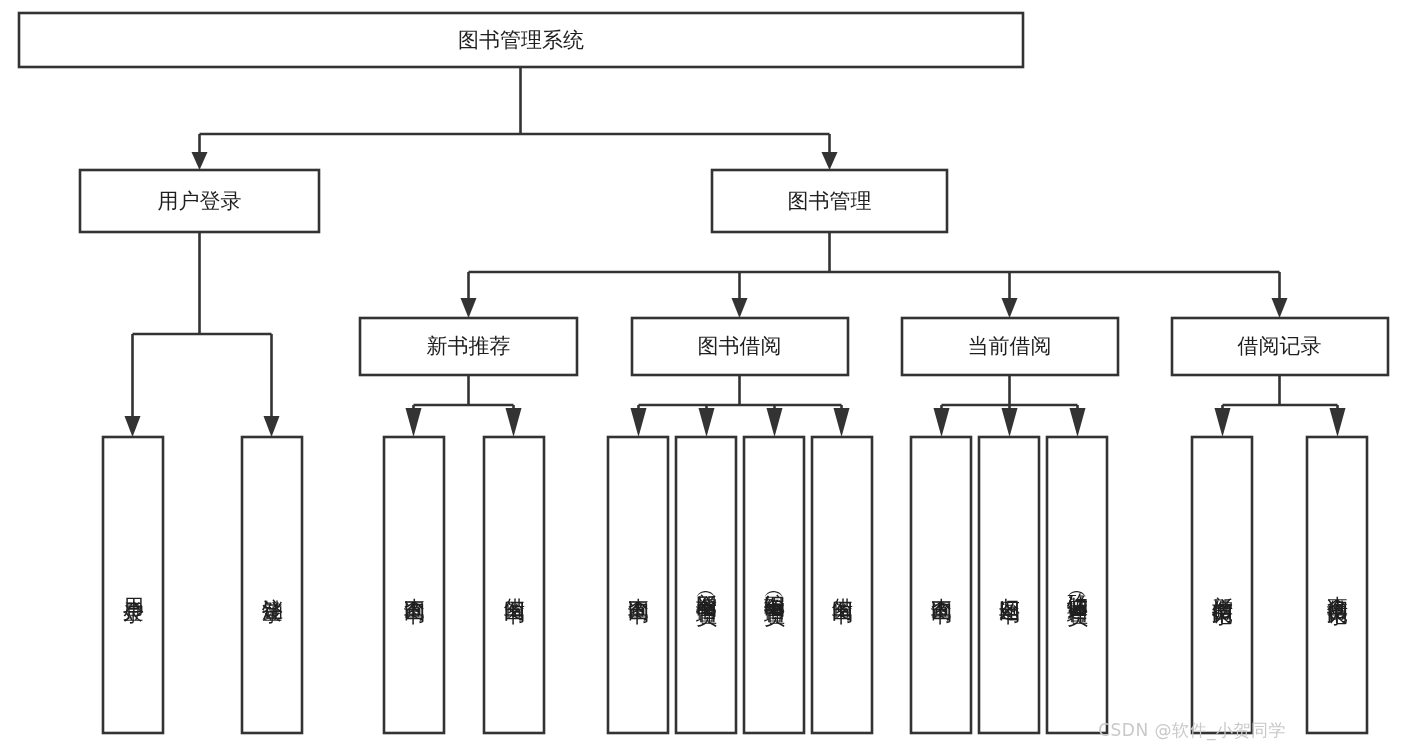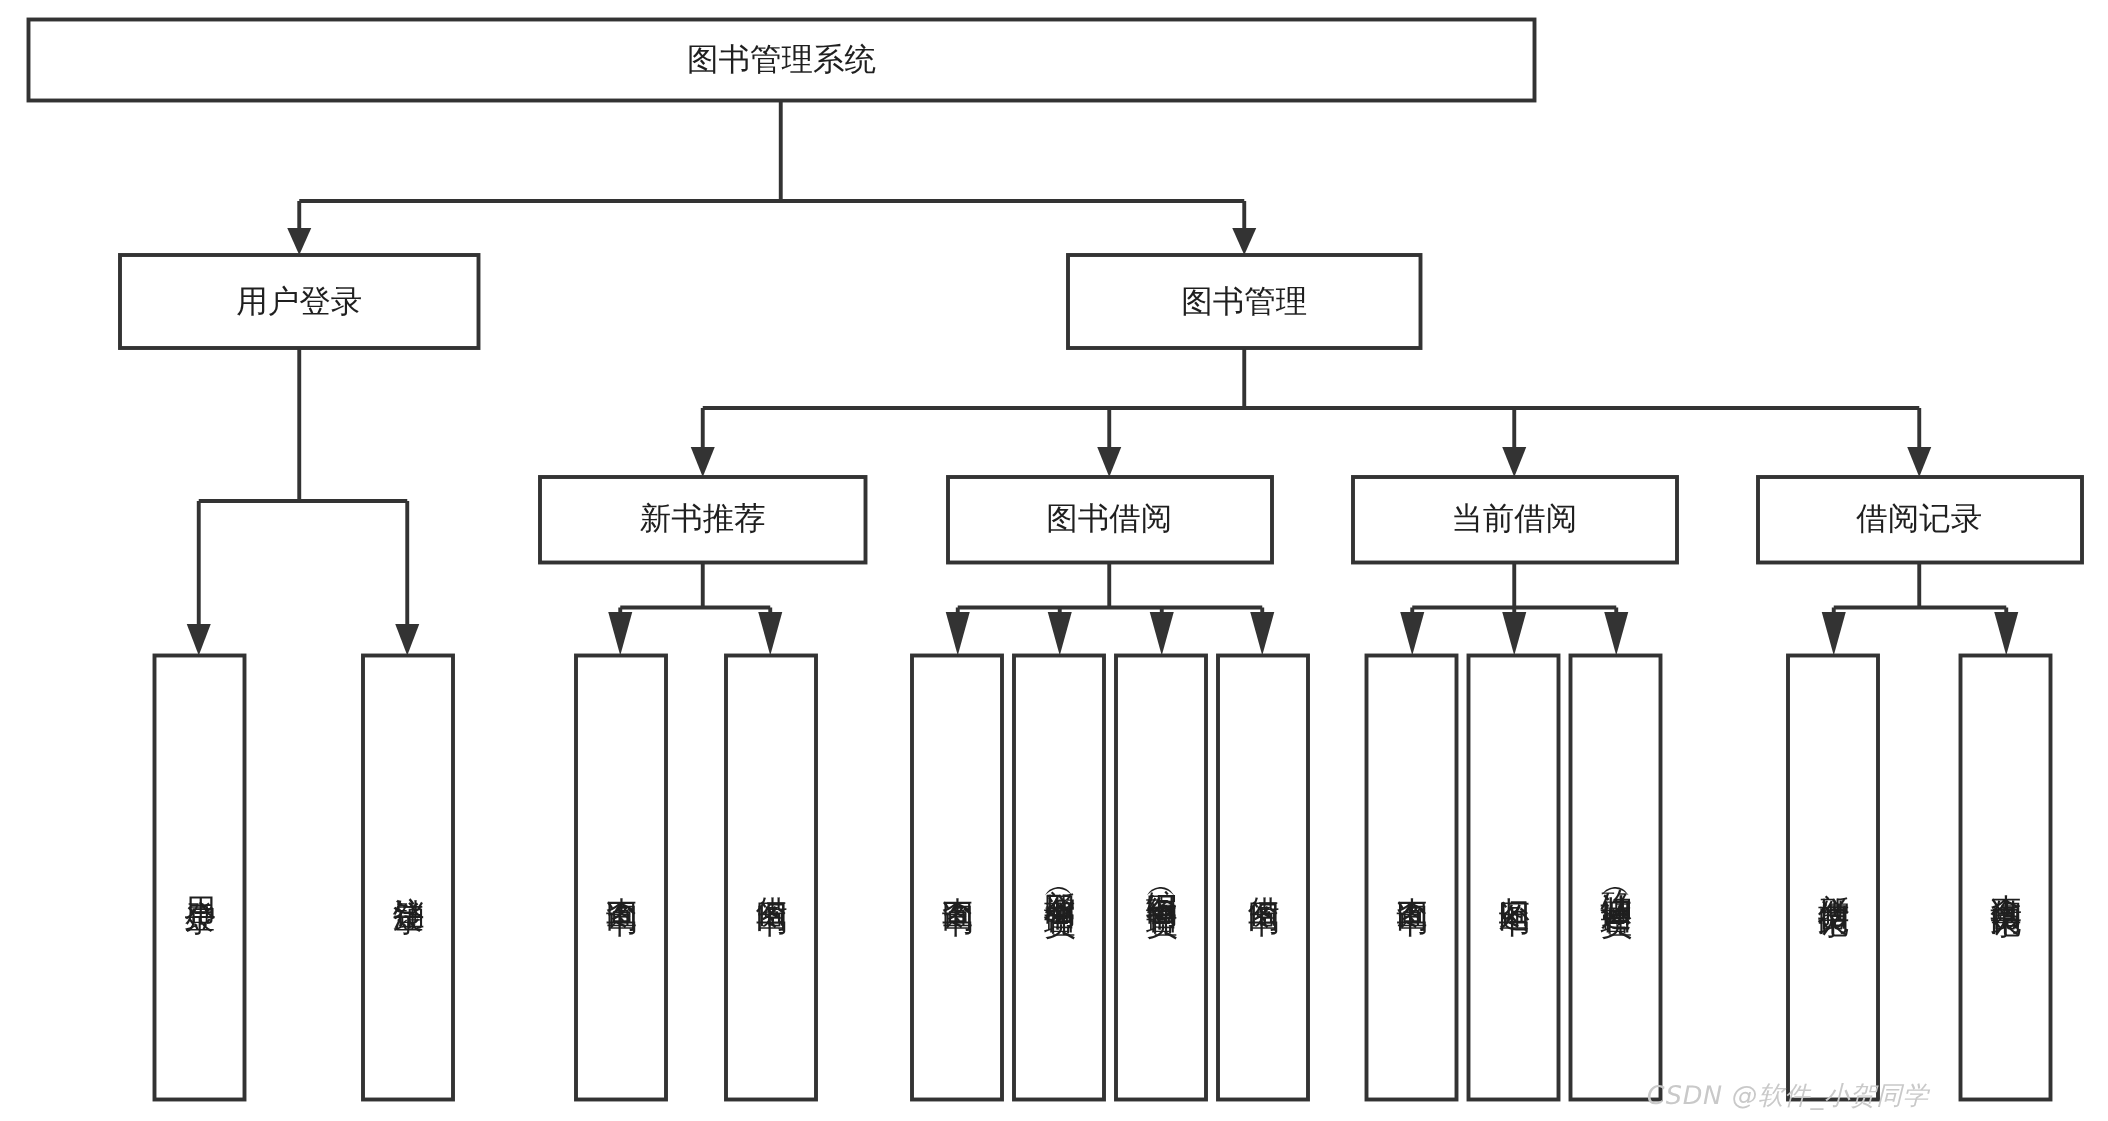--- a/index.html
+++ b/index.html
@@ -67,21 +67,20 @@
   }
   .watermark {
     position: absolute;
     right: 8px;
     bottom: 5px;
     font-family: "DejaVu Sans", "Liberation Sans", sans-serif;
     font-size: 17px;
     color: #c9c9c9;
     letter-spacing: 0.5px;
     white-space: nowrap;
-    font-style: italic;
   }
 </style>
 </head>
 <body>
 
 <div id="diagram-root">
 
   <svg class="diagram" viewBox="0 0 1405 747" xmlns="http://www.w3.org/2000/svg">
 
     <g>

